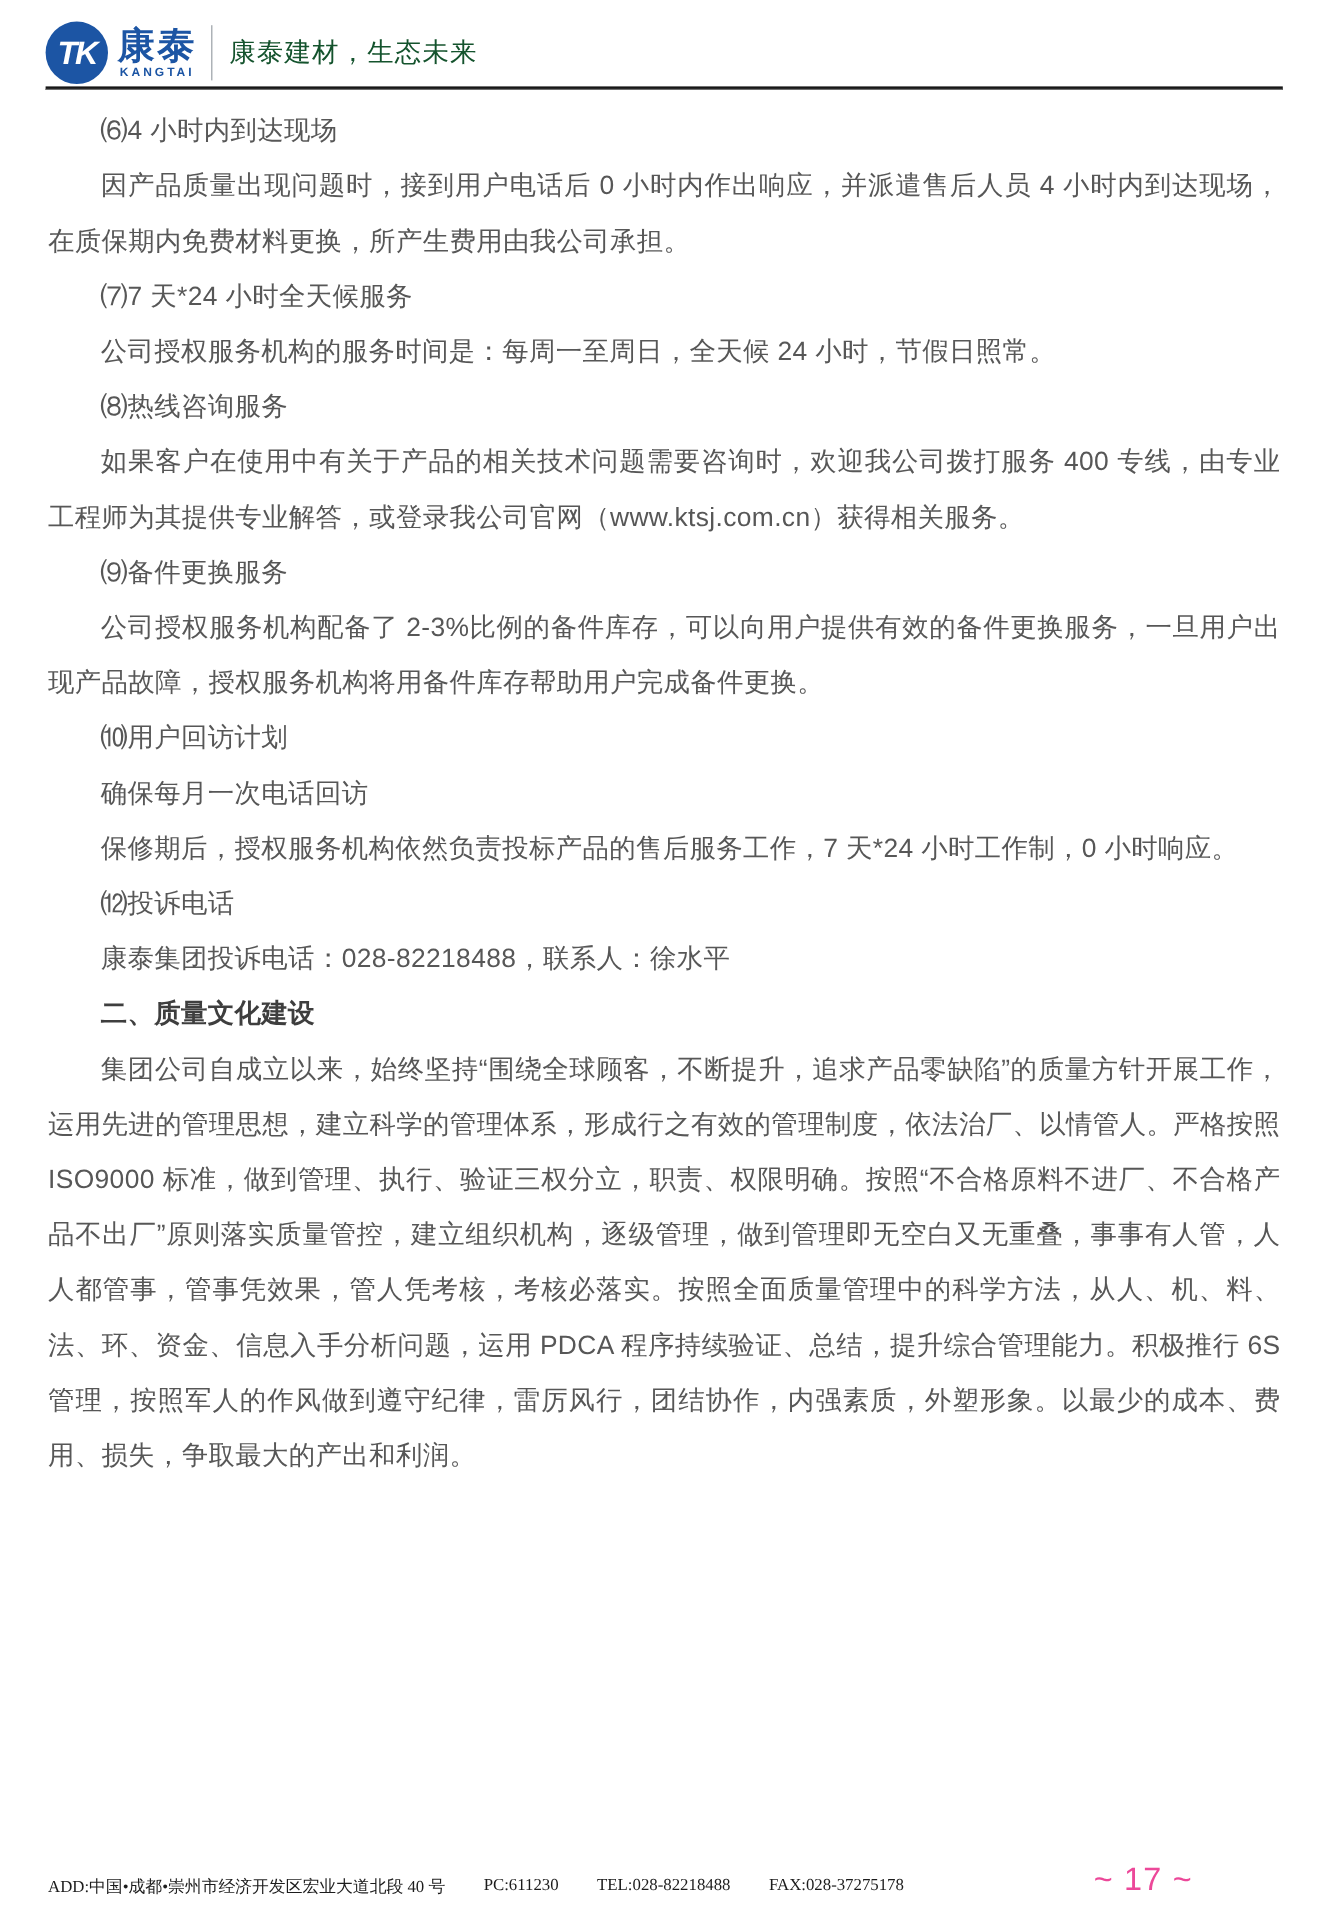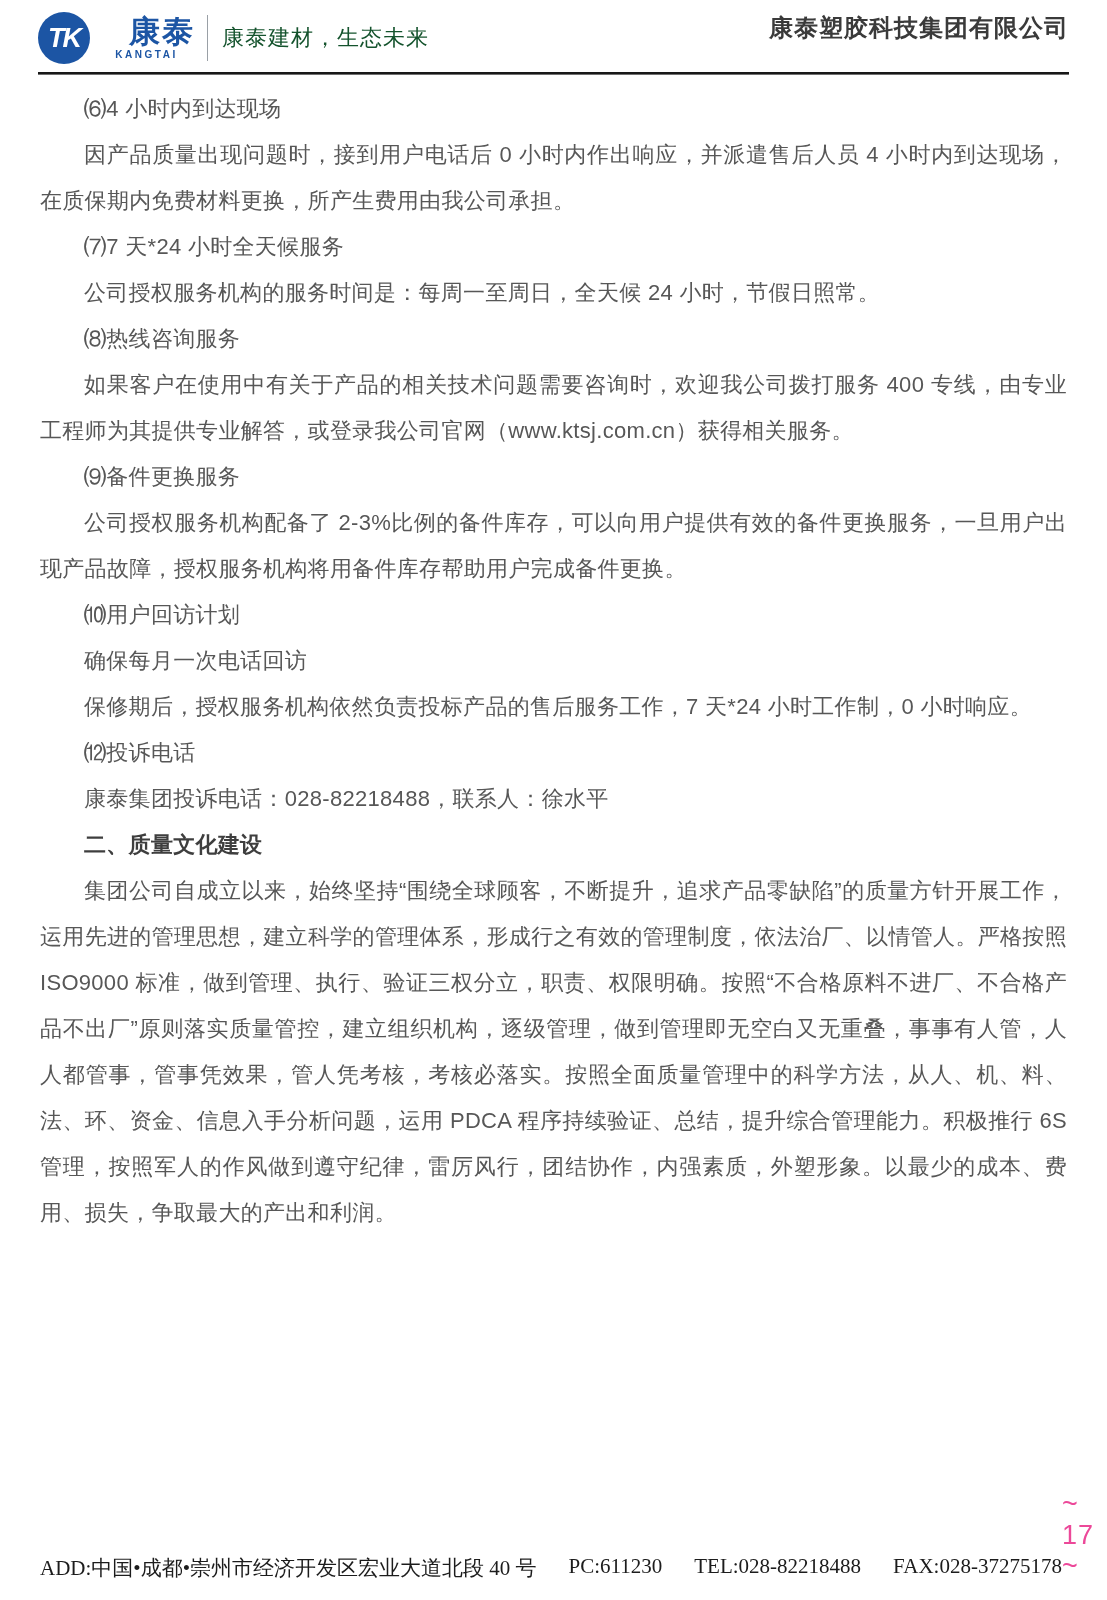--- a/index.html
+++ b/index.html
@@ -6,32 +6,32 @@
   .page{
     position:relative;
     width:1107px;height:1600px;
     background:#ffffff;
     font-family:"Liberation Sans", sans-serif;
     overflow:hidden;
   }
   
   .header{
     position:absolute;top:12px;left:38px;right:38px;height:58px;
-    display:flex;align-items:flex-start;justify-content:space-between;
+    display:flex;align-items:flex-end;justify-content:space-between;
   }
   .logo-group{display:flex;align-items:center;}
   .logo-circle{
     width:52px;height:52px;border-radius:50%;
     background:#1c55a4;
     color:#fff;display:flex;align-items:center;justify-content:center;
     font-weight:bold;font-style:italic;font-size:27px;letter-spacing:-2px;
     flex:0 0 auto;
   }
   .brand-col{display:flex;flex-direction:column;align-items:center;margin-left:8px;line-height:1;}
-  .brand-cn{font-size:31px;font-weight:bold;color:#1c55a4;letter-spacing:2px;margin-left:31px;}
+  .brand-cn{font-size:31px;font-weight:bold;color:#1c55a4;letter-spacing:2px;}
   .brand-en{font-size:10px;font-weight:bold;color:#1c55a4;letter-spacing:2.5px;margin-top:3px;}
   .logo-divider{width:1px;height:46px;background:#9aa0a6;margin:0 14px 0 12px;}
   .tagline{font-size:22px;font-weight:normal;color:#14532d;letter-spacing:1px;}
   .company-name{font-size:24px;font-weight:bold;color:#3a3a3a;letter-spacing:1px;}
   .header-rule{
     position:absolute;top:72px;left:38px;right:38px;height:2px;
     background:#171717;border-bottom:1px solid #707070;
   }
   
   .doc-body{
@@ -41,21 +41,21 @@
   }
   .doc-body p{margin:0;text-indent:2em;}
   .doc-body p.bold{font-weight:bold;color:#3e3e3e;}
   
   .footer{
     position:absolute;left:40px;right:40px;bottom:18px;
     display:flex;align-items:flex-end;justify-content:space-between;
   }
   .footer-info{
     font-family:"Liberation Serif", serif;
-    font-size:21px;color:#1c1c1c;
+    font-size:14px;color:#1c1c1c;
     display:flex;gap:32px;white-space:nowrap;
   }
   .page-number{
     font-size:27px;color:#ec4899;margin-right:73px;letter-spacing:1px;
   }
 </style>
 </head>
 <body>
 
 <div class="page">
@@ -63,21 +63,20 @@
   <header class="header">
     <div class="logo-group">
       <div class="logo-circle">TK</div>
       <div class="brand-col">
         <span class="brand-cn">康泰</span>
         <span class="brand-en">KANGTAI</span>
       </div>
       <div class="logo-divider"></div>
       <span class="tagline">康泰建材，生态未来</span>
     </div>
-    <span class="company-name">康泰塑胶科技集团有限公司</span>
   </header>
 
   <div class="header-rule"></div>
 
   <main class="doc-body" id="doc-body">
 
   <p>⑹4 小时内到达现场</p>
       <p>因产品质量出现问题时，接到用户电话后 0 小时内作出响应，并派遣售后人员 4 小时内到达现场，在质保期内免费材料更换，所产生费用由我公司承担。</p>
       <p>⑺7 天*24 小时全天候服务</p>
       <p>公司授权服务机构的服务时间是：每周一至周日，全天候 24 小时，节假日照常。</p>

